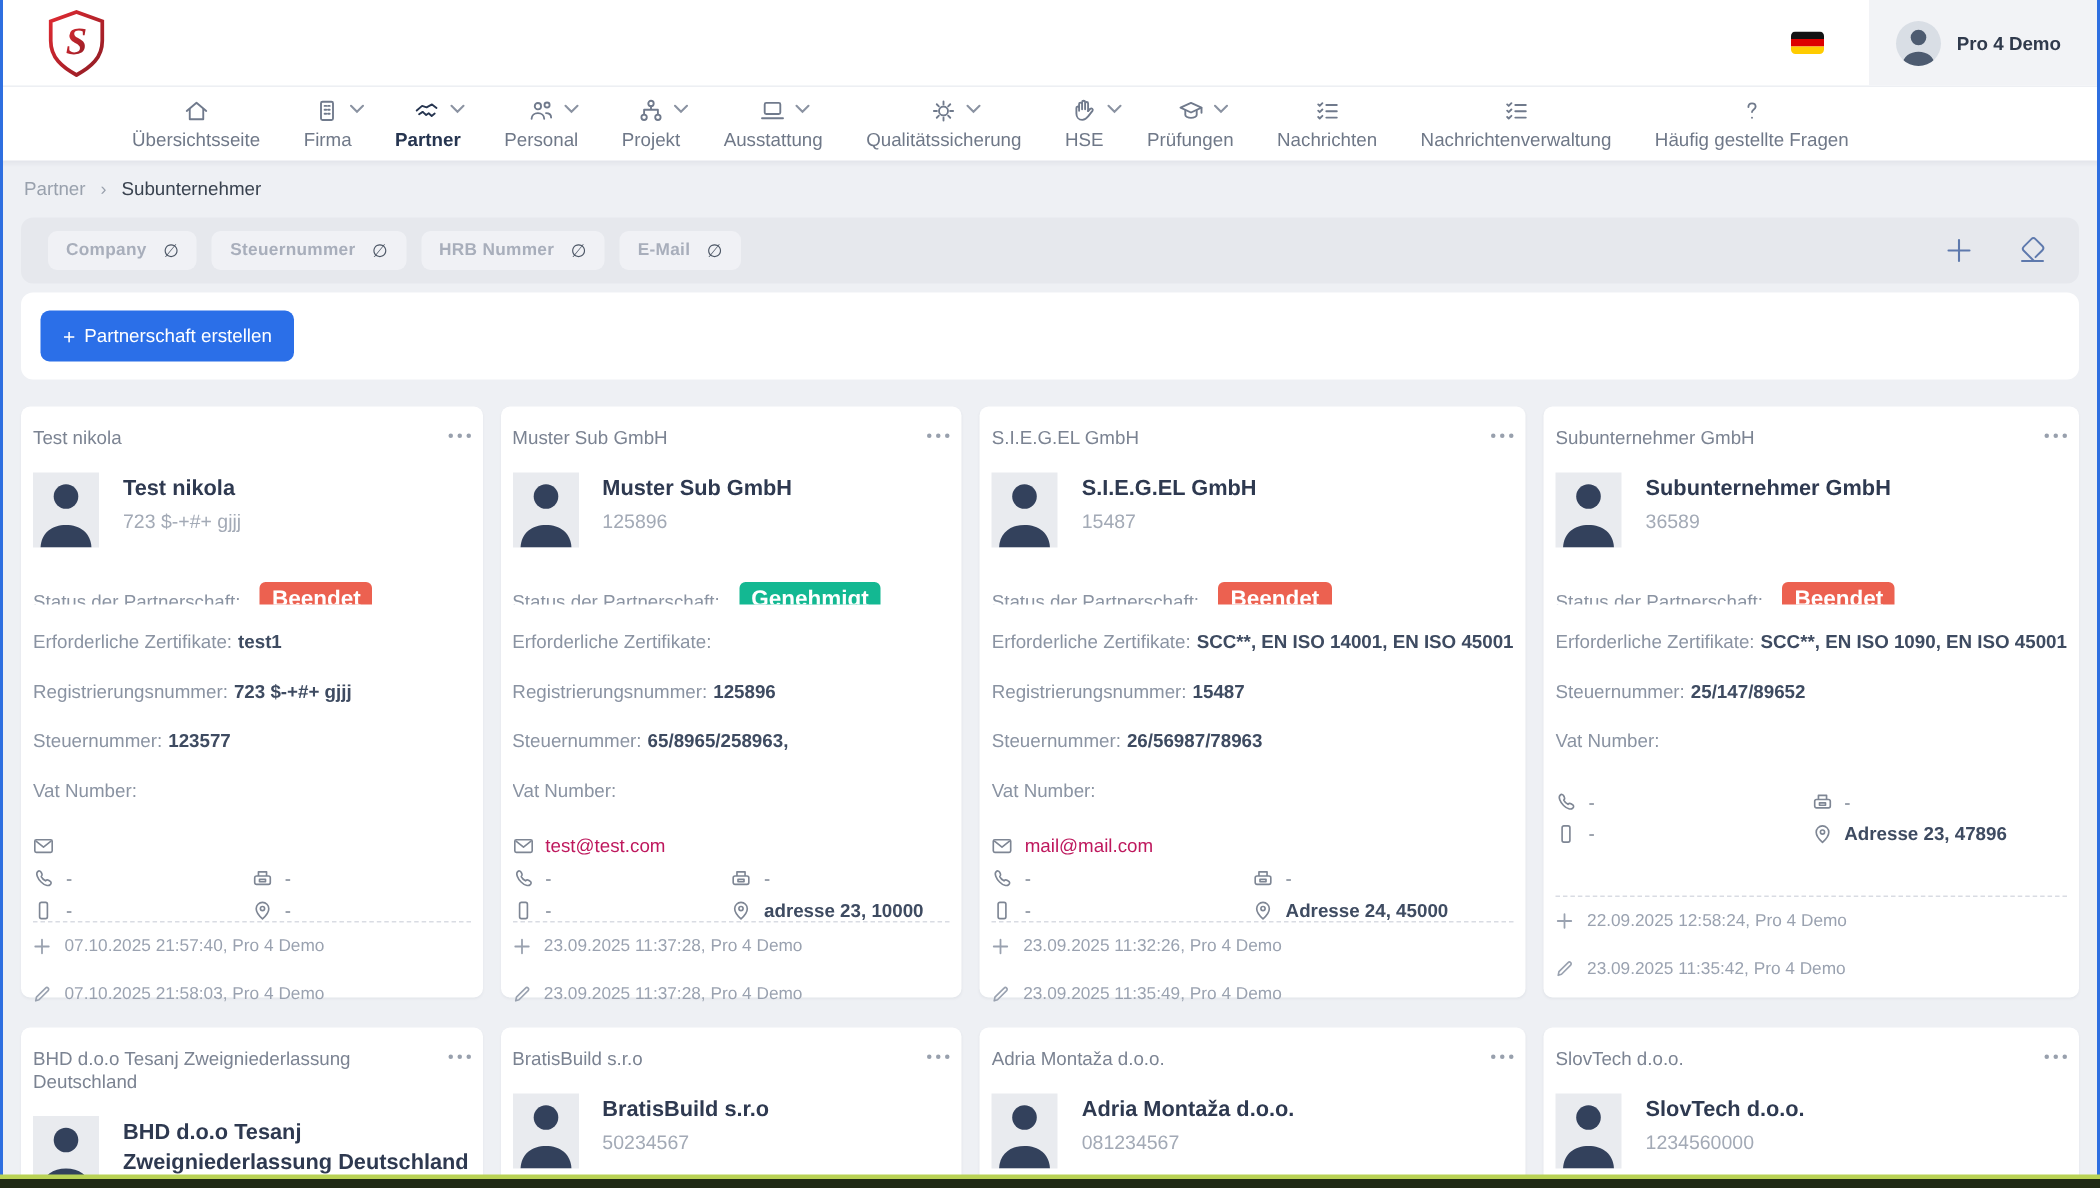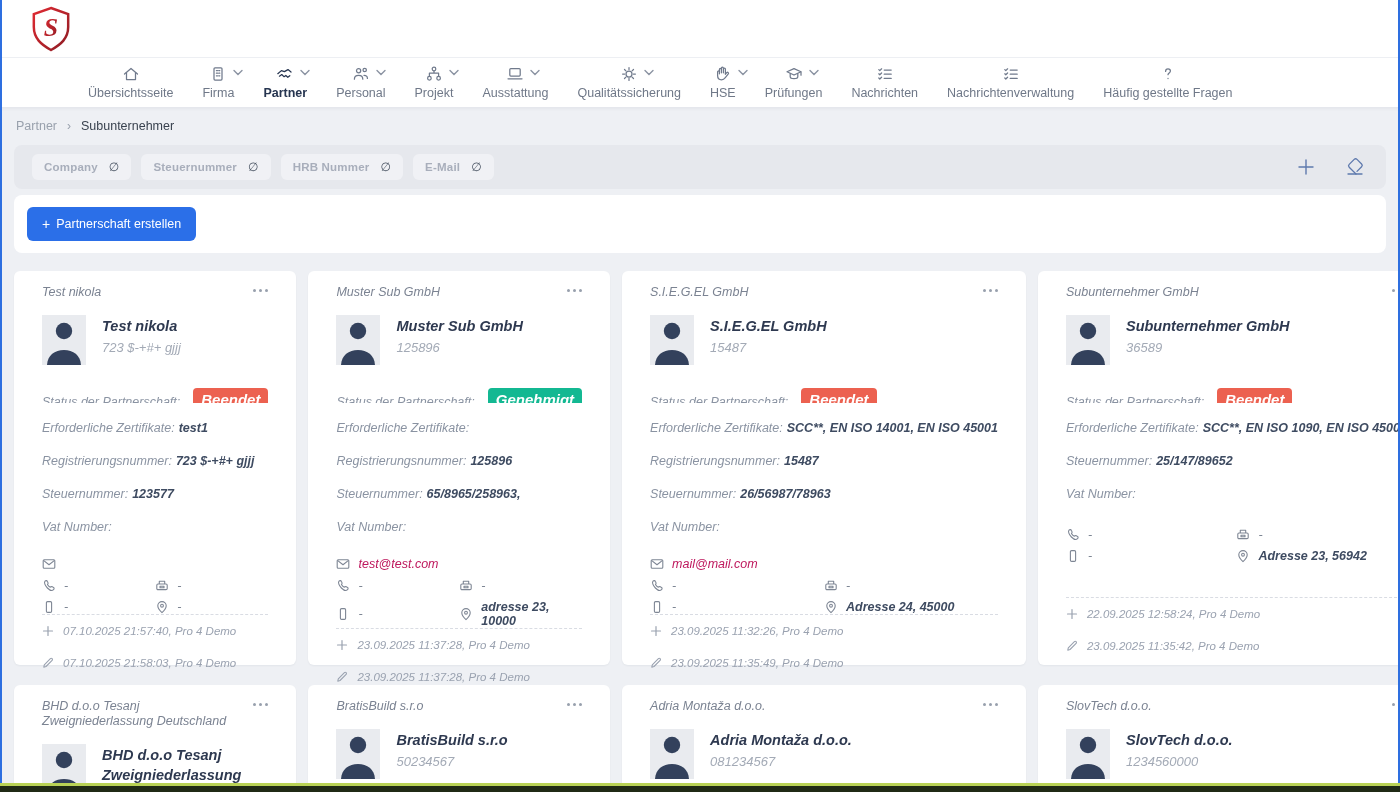--- a/index.html
+++ b/index.html
@@ -54,22 +54,22 @@
   .fa-btn svg { width:22px; height:22px; display:block; }
 
   
   .toolbar-panel { margin:6px 14px 0; background:#fff; border-radius:8px; padding:12px 13px; }
   .create-btn { background:#2b6fe8; color:#fff; border:none; border-radius:6px; padding:10px 15px;
     font-size:12.5px; font-family:inherit; cursor:pointer; display:flex; align-items:center; gap:6px; }
   .create-btn .plus-glyph { font-size:14px; font-weight:400; line-height:1; }
 
   
   .cards { margin:18px 14px 0; display:grid; grid-template-columns:repeat(4,1fr); gap:20px 12px; }
-  .card { background:#fff; border-radius:6px; height:394px; padding:14px 28px 13px;
-    display:flex; flex-direction:column; box-shadow:0 1px 2px rgba(20,30,60,.05); cursor:pointer;font-style:italic; }
+  .card { background:#fff; border-radius:6px; height:394px; padding:14px 8px 13px;
+    display:flex; flex-direction:column; box-shadow:0 1px 2px rgba(20,30,60,.05); cursor:pointer; }
   .card-head { display:flex; justify-content:space-between; align-items:flex-start; }
   .card-title { font-size:12.5px; color:#7b8392; line-height:1.2; padding-right:8px; }
   .dots { display:flex; gap:3px; padding:4px 0; cursor:pointer; flex:none; }
   .dots i { width:3px; height:3px; border-radius:50%; background:#98a0ad; }
 
   .card-person { display:flex; gap:16px; margin-top:15px; align-items:flex-start; }
   .avatar { width:44px; height:50px; flex:none; background:#e9ebef; overflow:hidden;
     display:flex; align-items:flex-end; justify-content:center; }
   .person-meta { padding-top:2px; min-width:0; }
   .person-name { font-size:14.5px; font-weight:700; color:#2e3950; line-height:1.35; }
@@ -107,20 +107,36 @@
   <svg class="logo" viewBox="0 0 44 48">
     <defs>
       <linearGradient id="lg" x1="0" y1="0" x2="1" y2="1">
         <stop offset="0" stop-color="#e02a32"></stop>
           <stop offset="1" stop-color="#8e1c24"></stop>
       </linearGradient>
     </defs>
     <path d="M22 2 40 8.5V22c0 12-8 18.5-18 24C12 40.5 4 34 4 22V8.5z" fill="#fff" stroke="url(#lg)" stroke-width="2.6"></path>
     <text x="22" y="31" text-anchor="middle" font-size="27" font-weight="bold" font-style="italic" font-family="Liberation Serif, serif" fill="url(#lg)">S</text>
   </svg>
+  <div class="top-right">
+    <span class="flag">
+        <i></i>
+        <i></i>
+        <i></i>
+      </span>
+    <div class="user-box">
+      <span class="avatar-sm">
+        <svg viewBox="0 0 30 30" width="30" height="30">
+            <circle cx="15" cy="11" r="5.2" fill="#4d5b70"></circle>
+            <path d="M4 31c0-7 5-10.5 11-10.5S26 24 26 31z" fill="#4d5b70"></path>
+          </svg>
+      </span>
+      <span class="user-name">Pro 4 Demo</span>
+    </div>
+  </div>
 </header>
 
 <nav class="navbar" id="navbar">
   <div class="nav-item">
     <span class="nicon">
         <svg viewBox="0 0 18 18" fill="none" stroke="currentColor" stroke-width="1.25" stroke-linecap="round" stroke-linejoin="round">
           <path d="M2.5 9 9 3.5 15.5 9"></path>
           <path d="M4.5 7.6V14.5h9V7.6"></path>
         </svg>
       </span>
@@ -717,21 +733,21 @@
           </span>
           <span class="c-val f-mobile">-</span>
         </div>
         <div class="c-cell">
           <span class="cicon">
             <svg viewBox="0 0 14 14" fill="none" stroke="currentColor" stroke-width="1.1" stroke-linejoin="round">
                 <path d="M7 12.6S2.8 8.8 2.8 5.8a4.2 4.2 0 1 1 8.4 0C11.2 8.8 7 12.6 7 12.6z"></path>
                 <circle cx="7" cy="5.7" r="1.4"></circle>
               </svg>
           </span>
-          <span class="c-val f-address filled">Adresse 23, 56942</span>
+          <span class="c-val f-address filled">Adresse 23, 47896</span>
         </div>
       </div>
     </div>
     <div class="card-foot">
       <div class="foot-line">
         <span class="ficon">
           <svg viewBox="0 0 12 12" fill="none" stroke="currentColor" stroke-width="1.2" stroke-linecap="round">
               <path d="M6 1.5v9M1.5 6h9"></path>
             </svg>
         </span>

